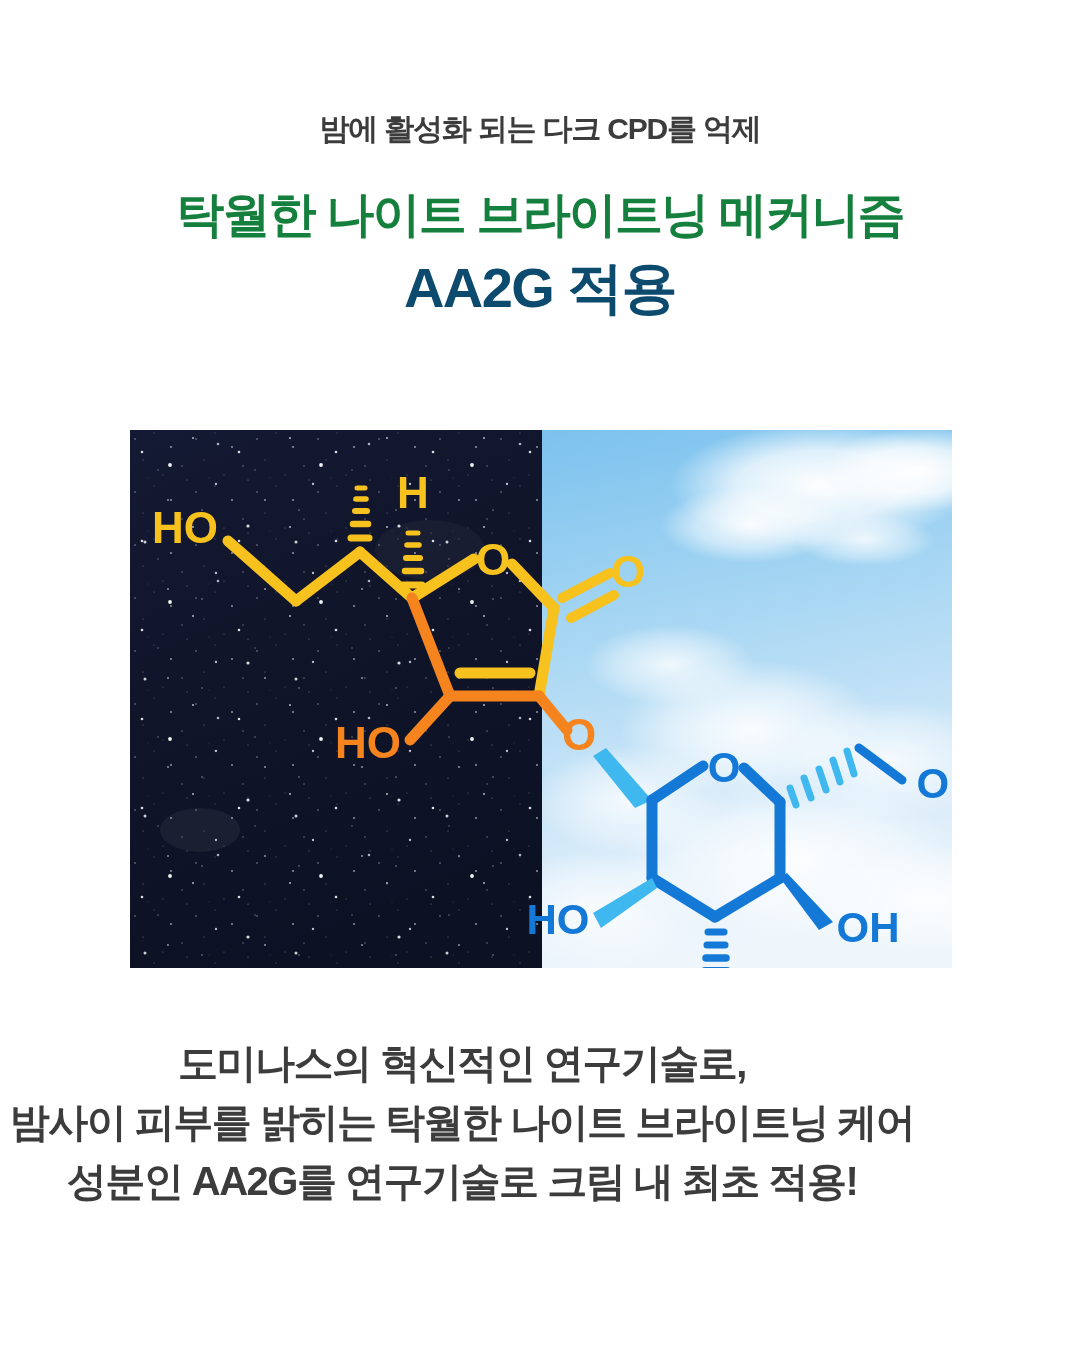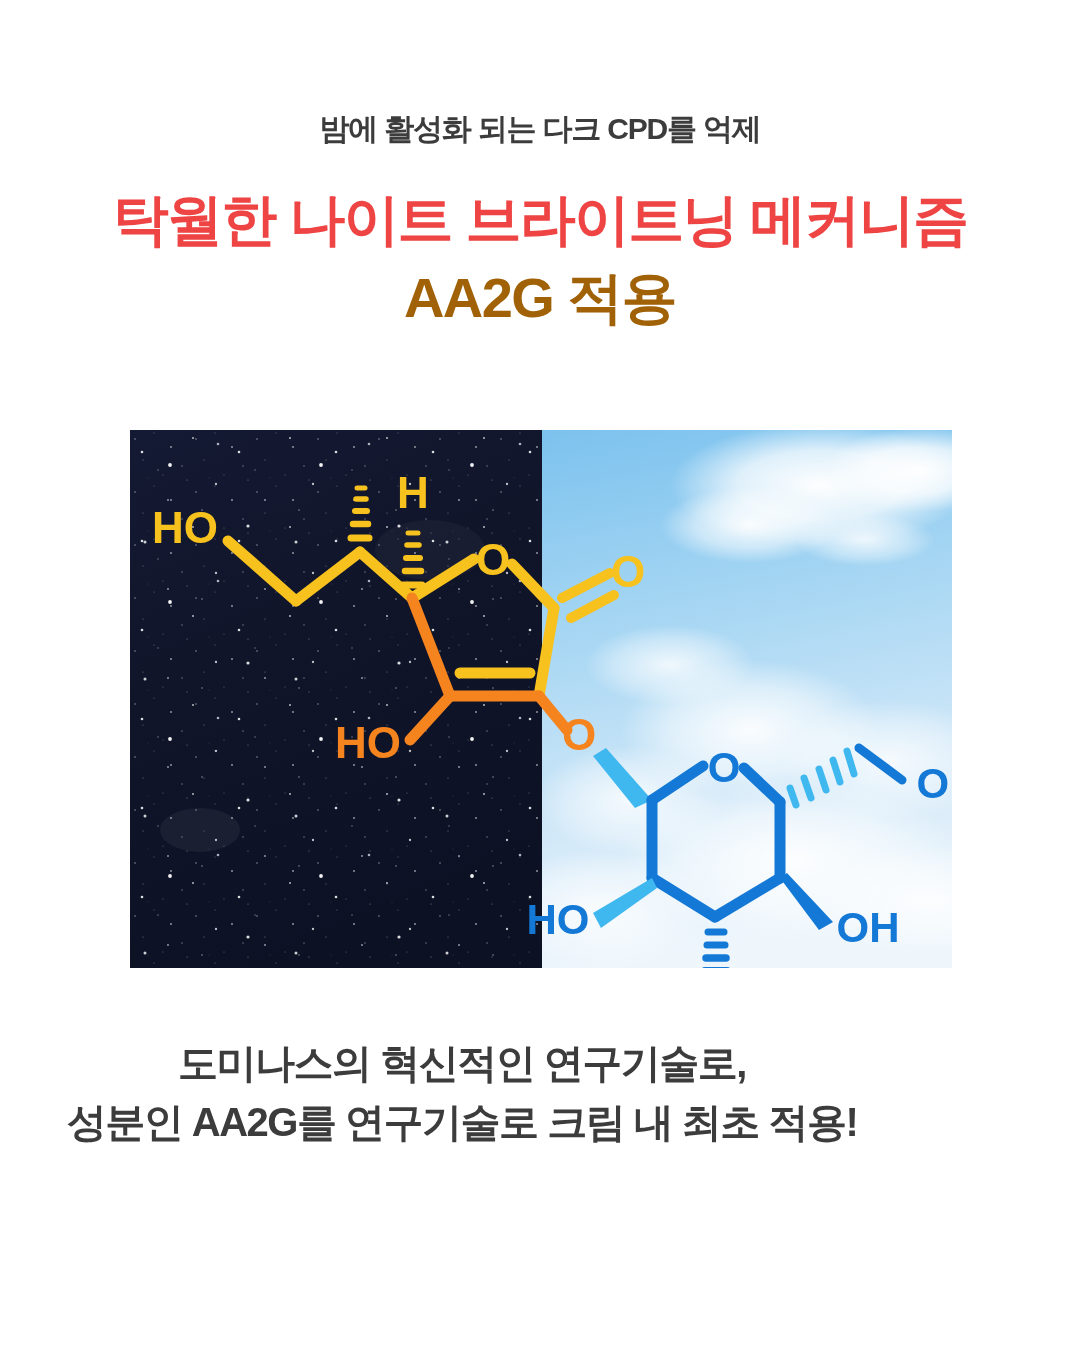--- a/index.html
+++ b/index.html
@@ -37,34 +37,34 @@
     font-size: 30px;
     font-weight: 700;
     letter-spacing: -1.2px;
     color: #3c3c3c;
     line-height: 1.15;
   }
 
   .headline {
     margin: 0;
     padding-top: 40px;
-    font-size: 56px;
+    font-size: 48px;
     font-weight: 700;
     letter-spacing: -1.8px;
-    color: #ef4444;
+    color: #15803d;
     line-height: 1.18;
   }
 
   .headline-2 {
     margin: 0;
     padding-top: 14px;
     font-size: 56px;
     font-weight: 700;
     letter-spacing: -1.6px;
-    color: #a16207;
+    color: #0c4a6e;
     line-height: 1.1;
   }
 
   
   .artwork {
     position: absolute;
     left: 130px;
     top: 430px;
     width: 822px;
     height: 538px;
@@ -299,16 +299,17 @@
         <text x="594" y="352" fill="#1479d6" text-anchor="middle">O</text>
         <text x="818" y="368" fill="#1479d6" text-anchor="middle">OH</text>
         <text x="738" y="512" fill="#1479d6" text-anchor="middle">OH</text>
         <text x="428" y="504" fill="#1479d6" text-anchor="middle">HO</text>
       </g>
     </svg>
   </div>
 
   <div class="caption">
     <span class="cline">도미나스의 혁신적인 연구기술로,</span>
+    <span class="cline">밤사이 피부를 밝히는 탁월한 나이트 브라이트닝 케어</span>
     <span class="cline">성분인 AA2G를 연구기술로 크림 내 최초 적용!</span>
   </div>
 
 </div>
 
 </body></html>

